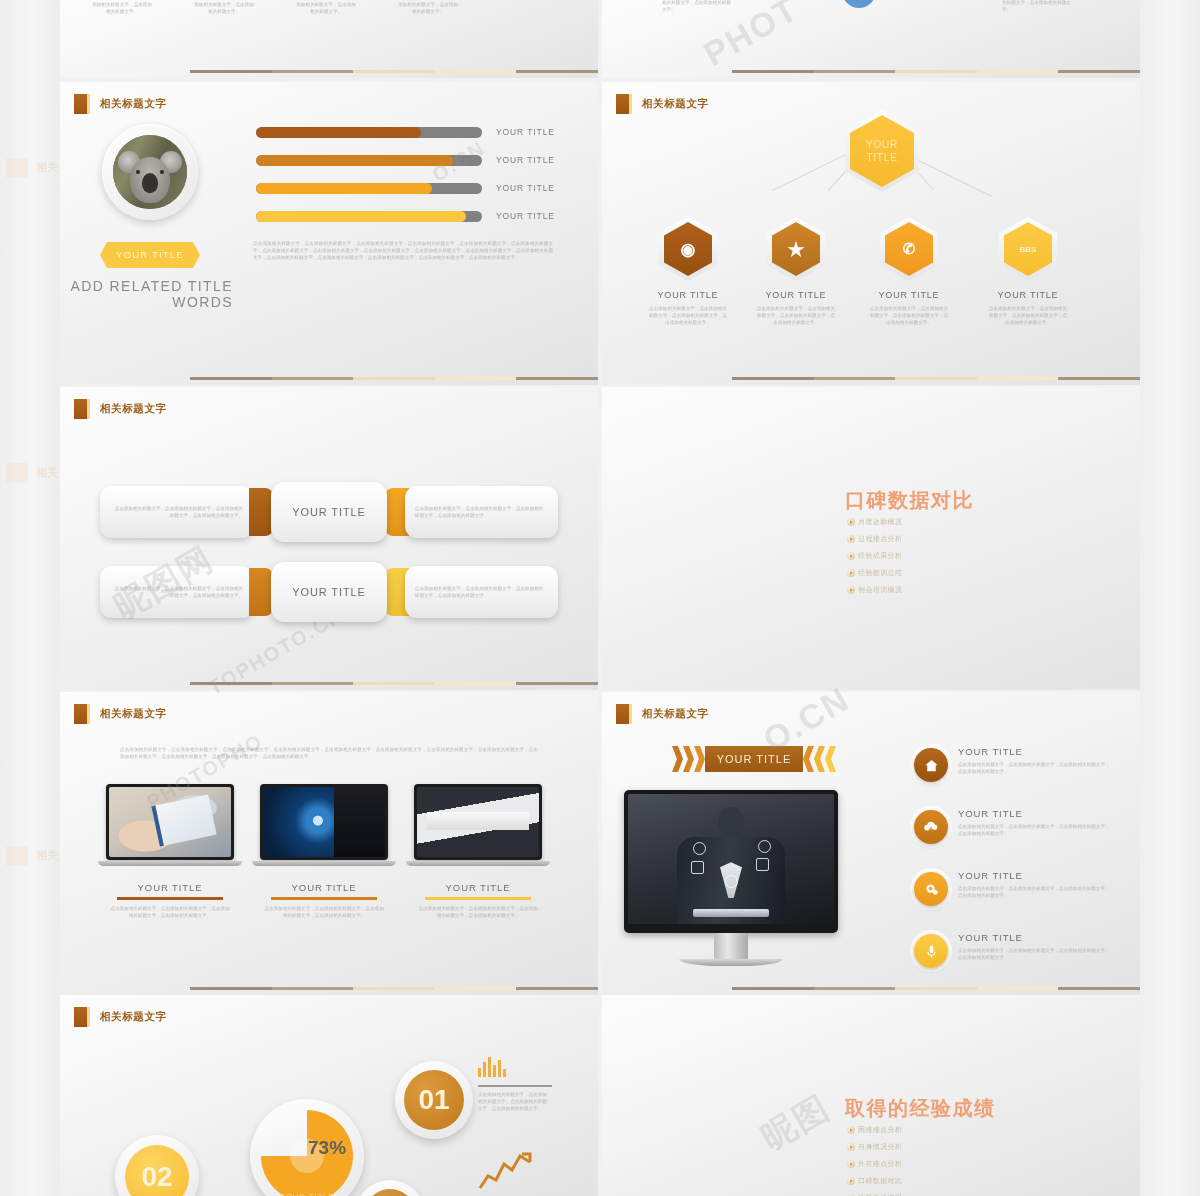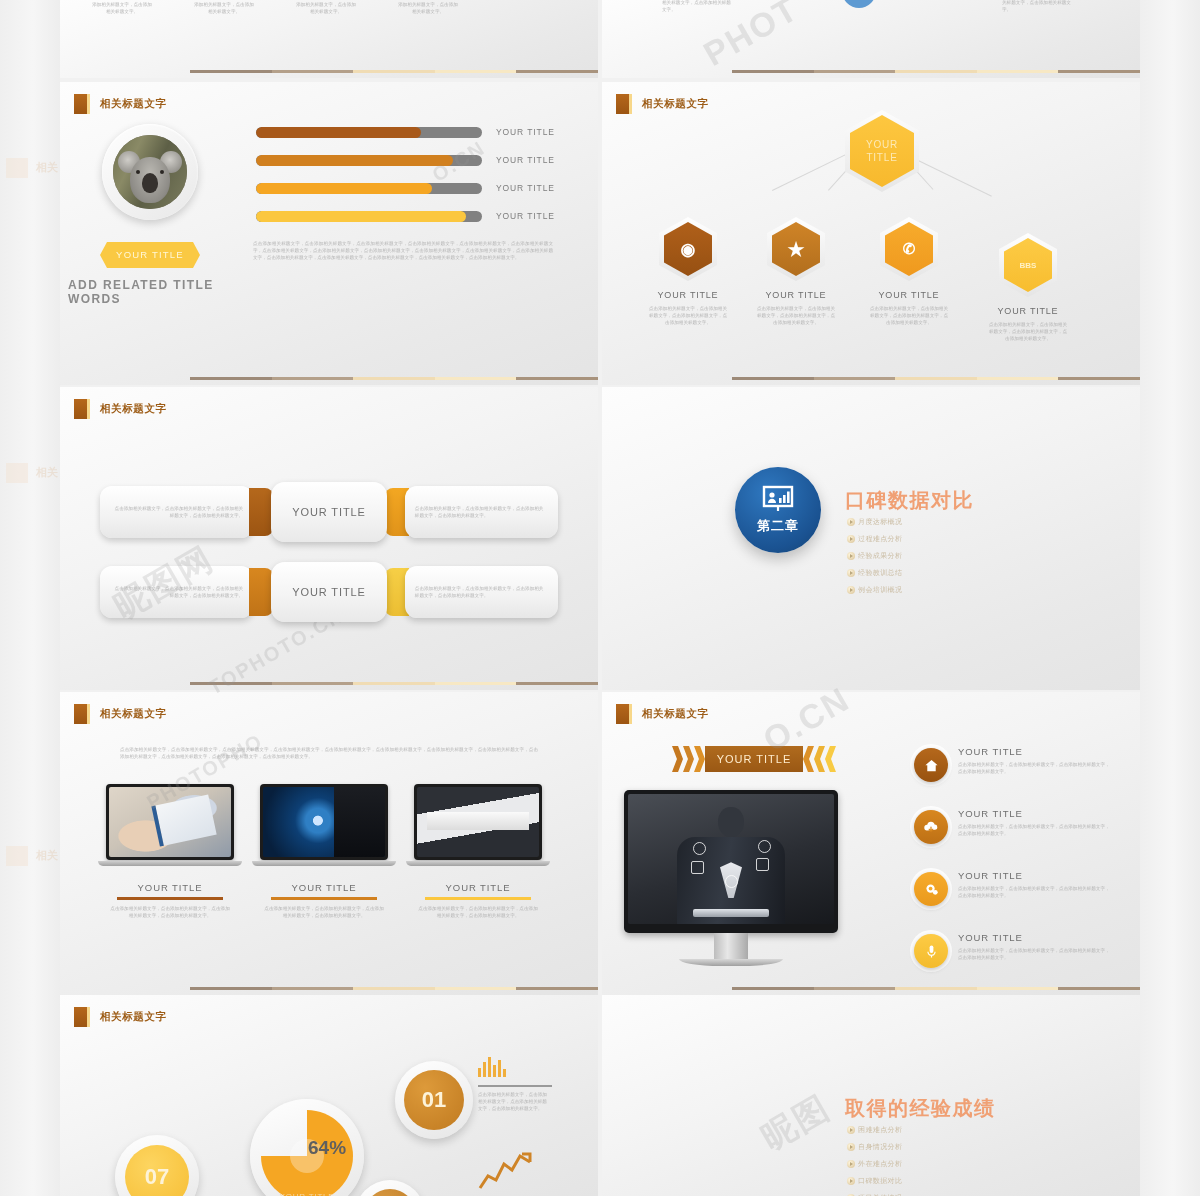--- a/index.html
+++ b/index.html
@@ -124,22 +124,22 @@
   .fill{ position:absolute; left:0; top:0; bottom:0; border-radius:6px; }
   .barlabel{ margin-left:14px; font-size:8.5px; color:#7d7d7d; letter-spacing:.9px; white-space:nowrap; }
 
   .hexbtn{
     position:absolute; left:40px; top:160px; width:100px; height:26px;
     background:#fac943; color:#fff7d6;
     font-size:9.5px; letter-spacing:1.2px; line-height:26px; text-align:center;
     clip-path:polygon(7px 0,93px 0,100px 50%,93px 100%,7px 100%,0 50%);
   }
   .addwords{
-    position:absolute; left:8px; top:196px; width:165px; text-align:left;
-    font-size:12px; color:#8b8b8b; letter-spacing:1.4px;font-weight:bold;
+    position:absolute; left:8px; top:196px; width:165px; text-align:right;
+    font-size:14px; color:#8b8b8b; letter-spacing:1.4px;
   }
   .s1-para{ position:absolute; left:193px; top:158px; width:300px; text-align:justify; }
 
   
   .hex{
     position:absolute;
     clip-path:polygon(50% 0,100% 25%,100% 75%,50% 100%,0 75%,0 25%);
     display:flex; align-items:center; justify-content:center; text-align:center;
   }
   .hex.plate{ background:linear-gradient(180deg,#fdfdfd,#e6e6e6); }
@@ -293,21 +293,21 @@
   
   .bub{
     position:absolute; border-radius:50%;
     background:linear-gradient(160deg,#ffffff,#e6e6e6);
     box-shadow:0 4px 9px rgba(0,0,0,.17);
     display:flex; align-items:center; justify-content:center;
   }
   .bub .in{ border-radius:50%; display:flex; align-items:center; justify-content:center;
     position:relative; overflow:hidden; }
   .pct{ position:absolute; font-weight:bold; color:#5f5f5f; }
-  .numtxt{ font-size:22px; font-weight:bold; color:#fdf3d9;text-align:center; }
+  .numtxt{ font-size:28px; font-weight:bold; color:#fdf3d9;text-align:center; }
 
   .minichart{ position:absolute; display:flex; align-items:flex-end; gap:2px; height:22px; }
   .minichart i{ display:block; width:3px; background:#f0ae3c; }
   .mc-rule{ position:absolute; height:1.5px; background:#9a9a9a; }
 
   
   .wm{ position:absolute; pointer-events:none; user-select:none;
     color:rgba(150,150,150,.22); font-weight:bold; letter-spacing:2px; }
   .wm-big{ font-size:34px; }
   .wm-mid{ font-size:20px; }
@@ -463,21 +463,21 @@
     <div class="node" style="left:263px;top:135px">
       <div class="plate2">
         <div class="ihex" style="background:linear-gradient(180deg,#f7ab2c,#ef991e)">
           <span class="glyph" style="font-size:15px">✆</span>
         </div>
       </div>
       <div class="ntitle">YOUR TITLE</div>
       <div class="lorem ndesc">点击添加相关标题文字，点击添加相关标题文字，点击添加相关标题文字，点击添加相关标题文字。</div>
     </div>
 
-    <div class="node" style="left:382px;top:151px">
+    <div class="node" style="left:382px;top:135px">
       <div class="plate2">
         <div class="ihex" style="background:linear-gradient(180deg,#fdcb45,#f7bd2f)">
           <span class="glyph" style="font-size:8px;color:#fff1c4">BBS</span>
         </div>
       </div>
       <div class="ntitle">YOUR TITLE</div>
       <div class="lorem ndesc">点击添加相关标题文字，点击添加相关标题文字，点击添加相关标题文字，点击添加相关标题文字。</div>
     </div>
 
     <div class="footbar">
@@ -524,32 +524,20 @@
       <i class="spacer"></i>
         <i class="fb1"></i>
         <i class="fb2"></i>
         <i class="fb3"></i>
         <i class="fb4"></i>
         <i class="fb5"></i>
     </div>
   </div>
 
   <div class="slide col-r r2">
-    <div class="chap-circle" style="left:133px;top:80px;width:86px;height:86px;background:radial-gradient(circle at 38% 30%,#2f78c0,#1a5291 70%,#14416f)">
-      <svg width="34" height="28" viewBox="0 0 34 28">
-        <rect x="3" y="2" width="28" height="19" fill="none" stroke="#fff" stroke-width="2.4"></rect>
-        <line x1="17" y1="21" x2="17" y2="26" stroke="#fff" stroke-width="2.2"></line>
-        <circle cx="11" cy="10" r="2.6" fill="#fff"></circle>
-        <path d="M7 18c0-2.6 1.9-4.3 4-4.3s4 1.7 4 4.3z" fill="#fff"></path>
-        <rect x="18" y="13" width="2.6" height="5" fill="#fff"></rect>
-        <rect x="22" y="10" width="2.6" height="8" fill="#fff"></rect>
-        <rect x="26" y="6.5" width="2.6" height="11.5" fill="#fff"></rect>
-      </svg>
-      <div class="cn">第二章</div>
-    </div>
 
     <div class="chap-title" style="left:243px;top:100px">口碑数据对比</div>
 
     <div class="chap-list" style="left:245px;top:130px">
       <div class="li">
           <span class="dot">
             <i></i>
           </span>
           <span>月度达标概况</span>
         </div>
@@ -732,27 +720,27 @@
     <div class="sl-head">
       <div class="mk"></div>
       <div class="tt">相关标题文字</div>
     </div>
 
 
     <div class="bub" style="left:190px;top:104px;width:114px;height:114px;z-index:3">
       <div class="in" style="width:92px;height:92px;background:conic-gradient(#f5a623 0 75%, transparent 75% 100%)">
         <div style="position:absolute;width:34px;height:34px;border-radius:50%;background:rgba(255,255,255,.32)"></div>
       </div>
-      <div class="pct" style="top:38px;left:58px;font-size:19px">64%</div>
+      <div class="pct" style="top:38px;left:58px;font-size:19px">73%</div>
       <div style="position:absolute;bottom:12px;left:0;right:0;text-align:center;font-size:8px;color:#f7d6a2;letter-spacing:.8px">YOUR TITLE</div>
     </div>
 
     <div class="bub" style="left:55px;top:140px;width:84px;height:84px">
       <div class="in" style="width:64px;height:64px;background:radial-gradient(circle at 40% 32%,#fdd560,#f6bd33)">
-        <span class="numtxt">07</span>
+        <span class="numtxt">02</span>
       </div>
     </div>
 
     <div class="bub" style="left:335px;top:66px;width:78px;height:78px">
       <div class="in" style="width:60px;height:60px;background:radial-gradient(circle at 35% 30%,#dd9a3a,#c07a20)">
         <span class="numtxt">01</span>
       </div>
     </div>
 
     <div class="bub" style="left:295px;top:185px;width:70px;height:70px">

